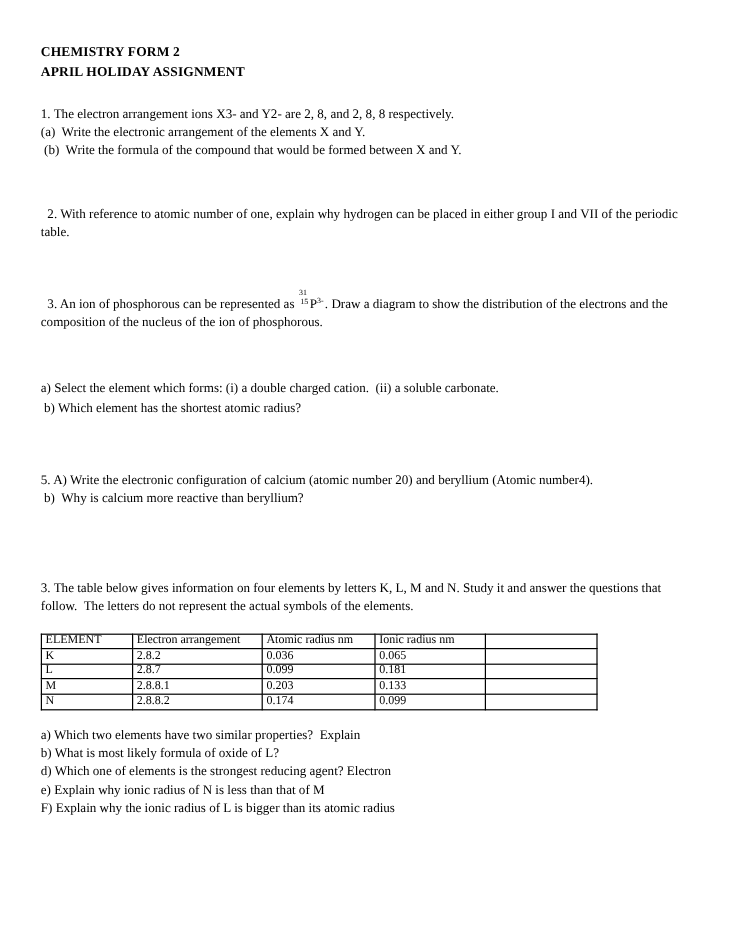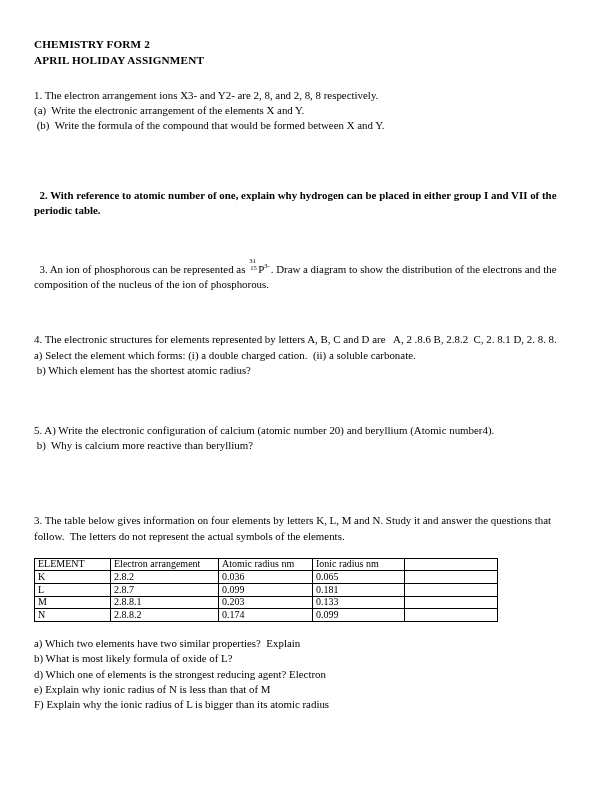--- a/index.html
+++ b/index.html
@@ -43,21 +43,21 @@
   
   .qblock {
     font-size: 10.9px;
     line-height: 15.2px;
     text-align: left;
   }
   .qline { white-space: pre-wrap; }
 
   
   .sp-q1   { margin-top: 20px; }
-  .sp-q2   { margin-top: 54px; font-weight: bold; }
+  .sp-q2   { margin-top: 38px; }
   .sp-q3   { margin-top: 44px; }
   .sp-q4   { margin-top: 40px; }
   .sp-q5   { margin-top: 45px; }
   .sp-q6   { margin-top: 60px; }
 
   
   .isotope {
     display: inline-block;
     position: relative;
     white-space: nowrap;
@@ -146,21 +146,20 @@
 
     <div class="qblock sp-q2">
       <div class="qline">  2. With reference to atomic number of one, explain why hydrogen can be placed in either group I and VII of the periodic table.</div>
     </div>
 
     <div class="qblock sp-q3">
       <div class="qline"><span>  3. An ion of phosphorous can be represented as </span><span class="isotope"><span class="iso-pre"><span class="iso-mass">31</span><span class="iso-num">15</span></span><span class="iso-sym">P</span><span class="iso-charge">3-</span></span><span>. Draw a diagram to show the distribution of the electrons and the composition of the nucleus of the ion of phosphorous.</span></div>
     </div>
 
     <div class="qblock sp-q4">
-      <div class="qline">4. The electronic structures for elements represented by letters A, B, C and D are   A, 2 .8.6 B, 2.8.2  C, 2. 8.1 D, 2. 8. 8.</div>
       <div class="qline">a) Select the element which forms: (i) a double charged cation.  (ii) a soluble carbonate.</div>
       <div class="qline"> b) Which element has the shortest atomic radius?</div>
     </div>
 
     <div class="qblock sp-q5">
       <div class="qline">5. A) Write the electronic configuration of calcium (atomic number 20) and beryllium (Atomic number4).</div>
       <div class="qline"> b)  Why is calcium more reactive than beryllium?</div>
     </div>
 
     <div class="qblock sp-q6">

